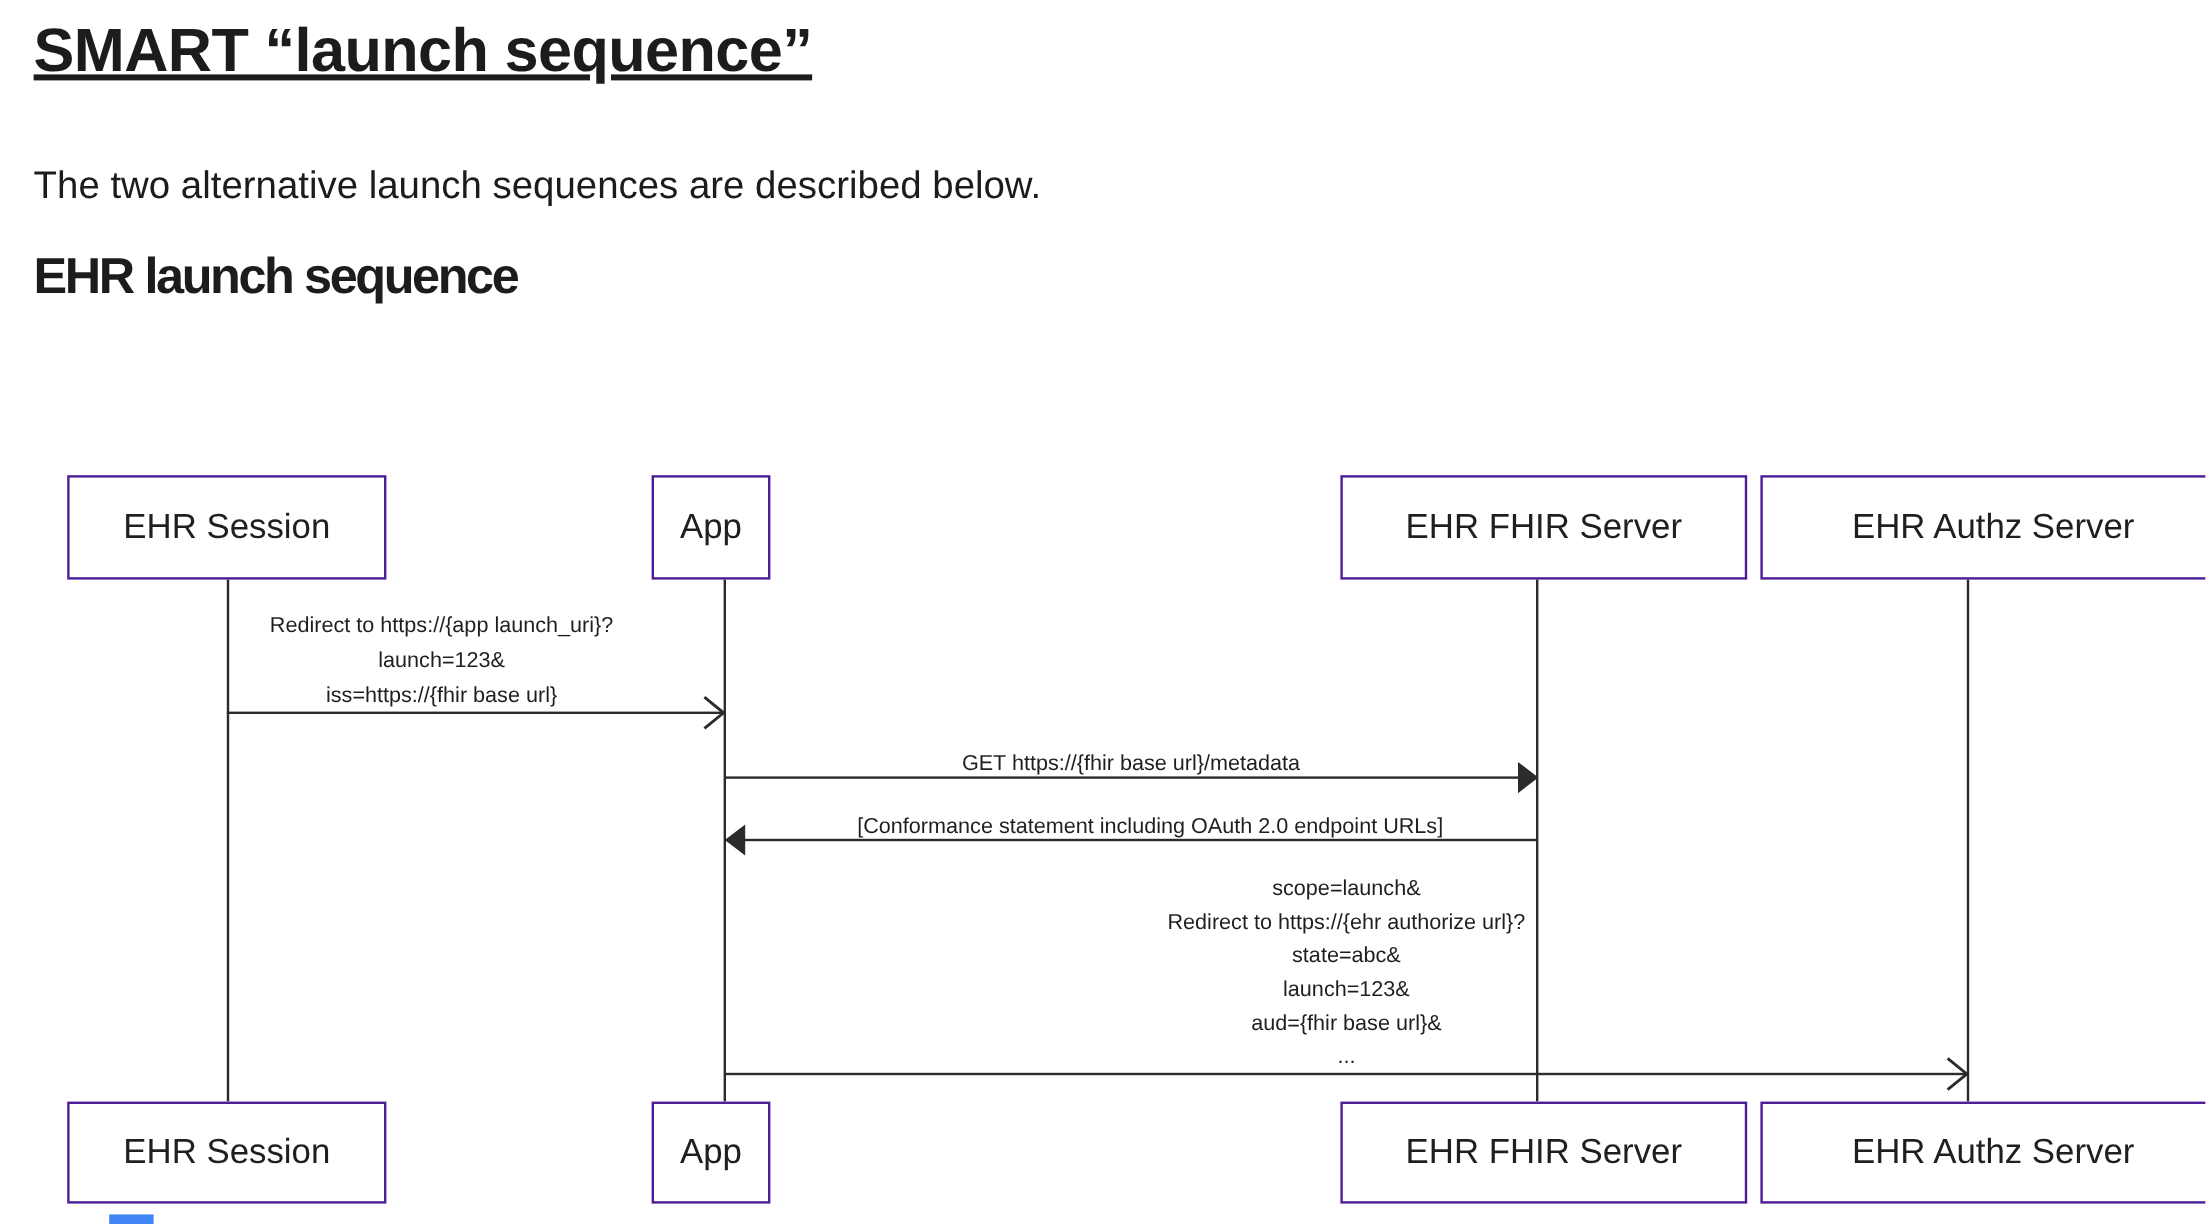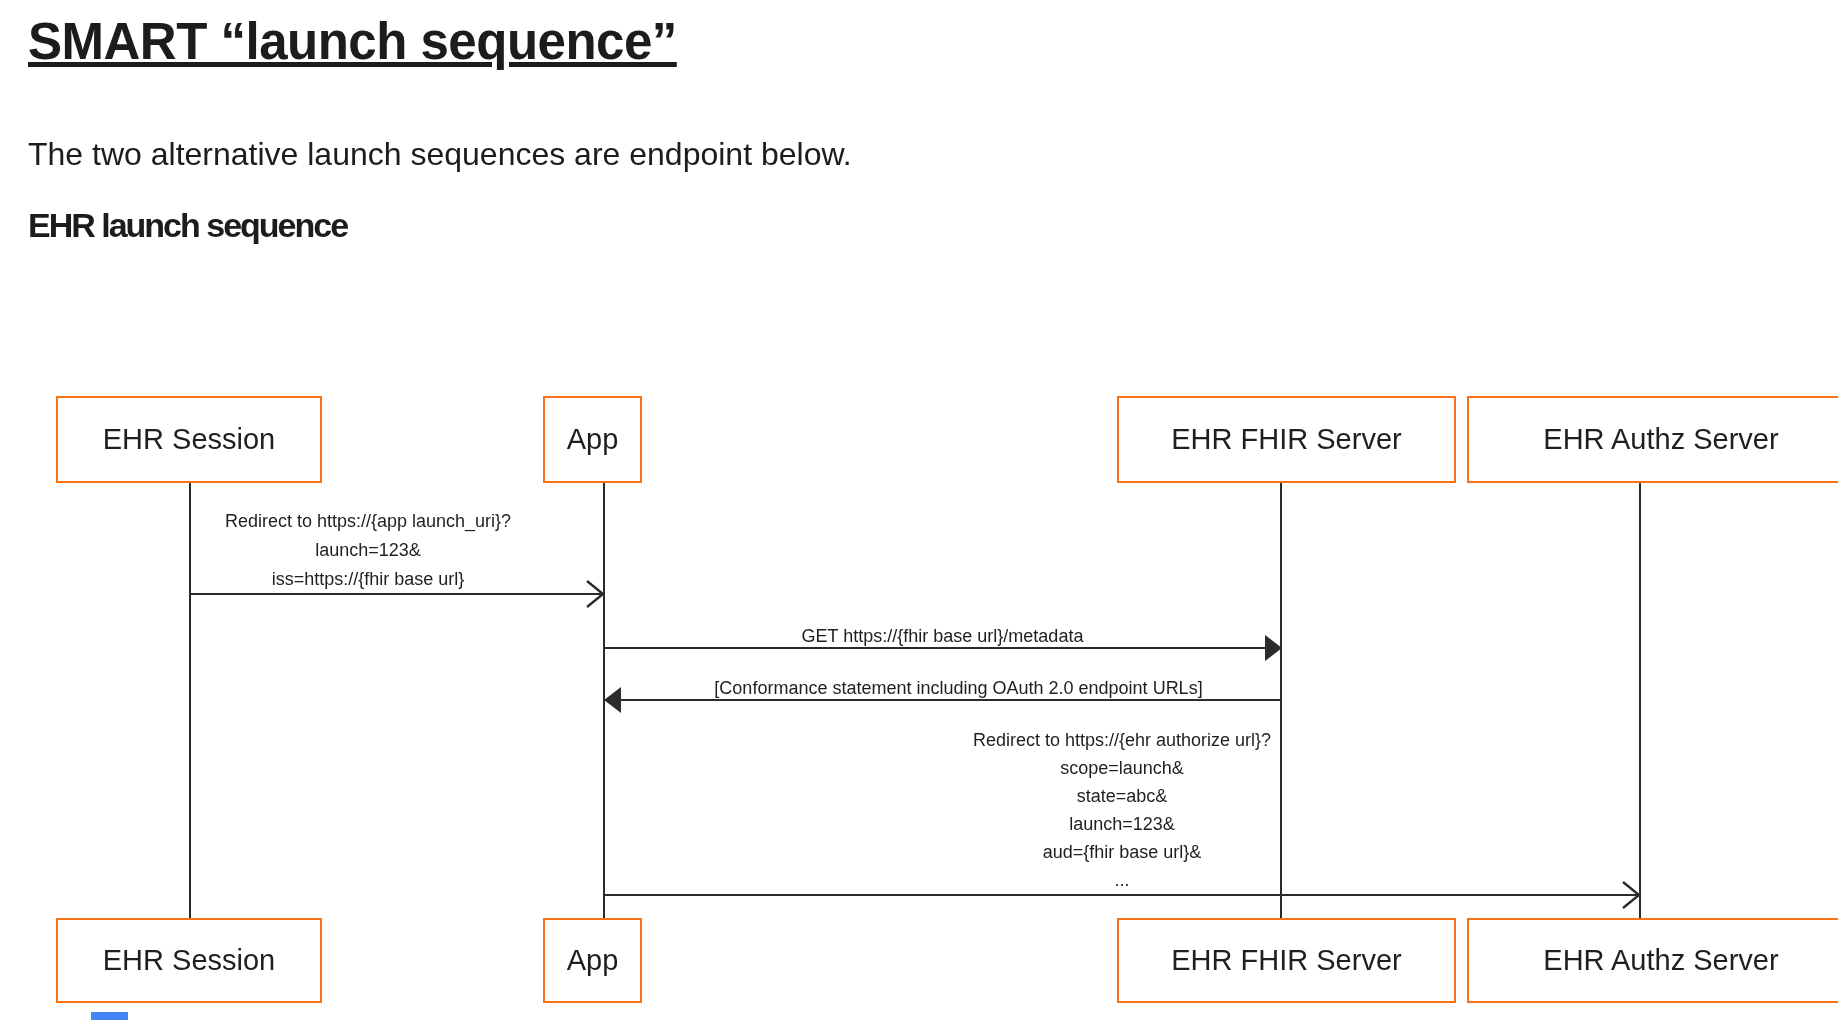--- a/index.html
+++ b/index.html
@@ -11,29 +11,29 @@
   .page-title {
     position:absolute; left:28px; top:12px;
     font-size:51px; font-weight:700; letter-spacing:-0.5px; color:#1c1c1e;text-decoration:underline;
   }
   .intro-text {
     position:absolute; left:28px; top:136px;
     font-size:32px; font-weight:400; color:#1c1c1e;
   }
   .section-heading {
     position:absolute; left:28px; top:206px;
-    font-size:34px; font-weight:700; letter-spacing:-2px; color:#1c1c1e;
+    font-size:42px; font-weight:700; letter-spacing:-2px; color:#1c1c1e;
   }
 
   
   .diagram { position:absolute; left:0; top:0; width:1838px; height:1020px; }
 
   .actor {
     position:absolute; height:87px;
-    border:2px solid #f97316; background:#ffffff;
+    border:2px solid #4c1d95; background:#ffffff;
     display:flex; align-items:center; justify-content:center;
     font-size:29px; color:#1f1f1f; white-space:nowrap;
   }
   .row-top    { top:396px; }
   .row-bottom { top:918px; height:85px; }
   .a-session { left:56px;   width:266px; }
   .a-app     { left:543px;  width:99px; }
   .a-fhir    { left:1117px; width:339px; }
   .a-authz   { left:1467px; width:388px; }
 
@@ -76,21 +76,21 @@
 
   
   .partial-bar { position:absolute; left:91px; top:1012px; width:37px; height:8px; }
 </style>
 </head>
 <body>
 
 <div class="screen">
 
   <h1 class="page-title">SMART “launch sequence”</h1>
-  <p class="intro-text">The two alternative launch sequences are endpoint below.</p>
+  <p class="intro-text">The two alternative launch sequences are described below.</p>
   <h2 class="section-heading">EHR launch sequence</h2>
 
   <div class="diagram">
 
     <div class="actor row-top a-session">
       <span>EHR Session</span>
     </div>
     <div class="actor row-top a-app">
       <span>App</span>
     </div>
@@ -122,22 +122,22 @@
     <div class="msg-line m2"></div>
     <div class="arrow-filled af-right"></div>
 
     <div class="msg-label l3">
       <div>[Conformance statement including OAuth 2.0 endpoint URLs]</div>
     </div>
     <div class="msg-line m3"></div>
     <div class="arrow-filled af-left"></div>
 
     <div class="msg-label l4">
+      <div>scope=launch&amp;</div>
       <div>Redirect to https://{ehr authorize url}?</div>
-      <div>scope=launch&amp;</div>
       <div>state=abc&amp;</div>
       <div>launch=123&amp;</div>
       <div>aud={fhir base url}&amp;</div>
       <div>...</div>
     </div>
     <div class="msg-line m4"></div>
     <svg class="arrow-open ao-4" viewBox="0 0 20 30">
       <polyline points="2,2 18,15 2,28" fill="none" stroke="#2b2b2b" stroke-width="2.4"></polyline>
     </svg>
 

